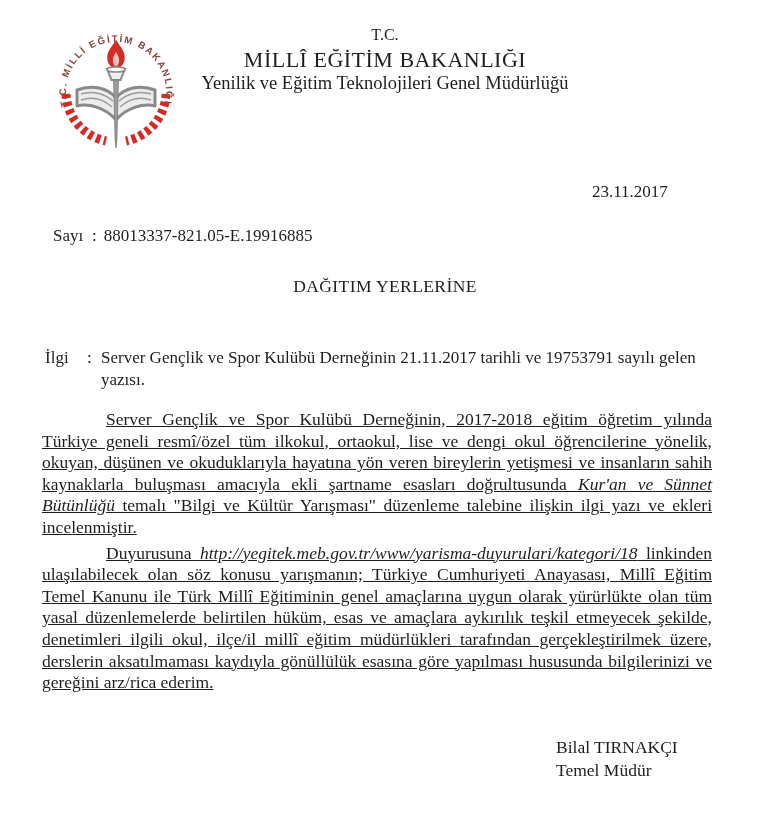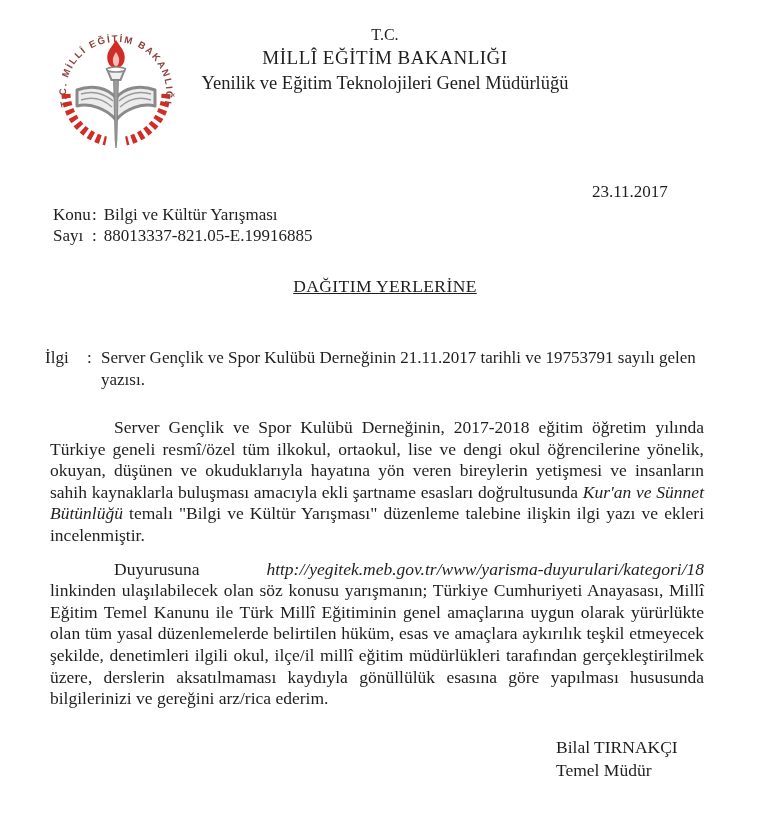--- a/index.html
+++ b/index.html
@@ -8,41 +8,41 @@
     width:770px; height:819px;
     font-family:"Liberation Serif", serif;
   }
   .page {
     position:relative; width:770px; height:819px;
     background:#ffffff; color:#1e1e1e; overflow:hidden;
   }
   .logo { position:absolute; left:56px; top:22px; width:120px; height:132px; }
   .hdr { position:absolute; left:0; width:100%; text-align:center; white-space:nowrap; }
   .hdr-tc { top:26px; font-size:16px; }
-  .hdr-ministry { top:47px; font-size:19px; letter-spacing:0.5px; }
+  .hdr-ministry { top:47px; font-size:22px; letter-spacing:0.5px; }
   .hdr-directorate { top:73px; font-size:18.5px; }
 
   .meta-row { position:absolute; left:53px; font-size:17px; white-space:nowrap; }
   .meta-row .lbl { display:inline-block; width:39px; }
   .meta-row .colon { display:inline-block; margin-right:7px; }
   .row-sayi { top:182px;margin-top:44px; }
   .row-konu { top:205px; }
   .date { position:absolute; left:592px; top:182px; font-size:17px;font-family:Liberation Serif, serif; }
 
   .recipient { position:absolute; top:276px; left:0; width:100%; text-align:center;
-               font-size:17.5px; letter-spacing:0.4px;text-decoration:underline; }
+               font-size:17.5px; letter-spacing:0.4px; }
 
   .ilgi { position:absolute; left:45px; top:347px; width:670px; padding-left:56px;
           font-size:17px; line-height:22px; }
   .ilgi .lbl { position:absolute; left:0; top:0; }
   .ilgi .colon { position:absolute; left:42px; top:0; }
 
   .body-block { position:absolute; left:38px; top:405px; width:678px;
                 font-size:17.5px; line-height:21.6px; text-align:justify; }
-  .body-block p { margin:12px; text-indent:64px; }
+  .body-block p { margin:4px; text-indent:64px;text-decoration:underline; }
   .it { font-style:italic; }
 
   .signature { position:absolute; left:556px; top:736px; width:200px;
                font-size:17.5px; line-height:23px; }
 </style>
 </head>
 <body>
 
 <div class="page">
 
@@ -74,23 +74,20 @@
   </div>
 
   <div class="hdr hdr-tc">T.C.</div>
   <div class="hdr hdr-ministry">MİLLÎ EĞİTİM BAKANLIĞI</div>
   <div class="hdr hdr-directorate">Yenilik ve Eğitim Teknolojileri Genel Müdürlüğü</div>
 
   <div class="meta-row row-sayi">
     <span class="lbl">Sayı</span><span class="colon">:</span><span class="val">88013337-821.05-E.19916885</span>
   </div>
   <div class="date">23.11.2017</div>
-  <div class="meta-row row-konu">
-    <span class="lbl">Konu</span><span class="colon">:</span><span class="val">Bilgi ve Kültür Yarışması</span>
-  </div>
 
   <div class="recipient">DAĞITIM YERLERİNE</div>
 
   <div class="ilgi">
     <span class="lbl">İlgi</span>
     <span class="colon">:</span>
     <span>Server Gençlik ve Spor Kulübü Derneğinin 21.11.2017 tarihli ve 19753791 sayılı gelen yazısı.</span>
   </div>
 
   <div class="body-block">

